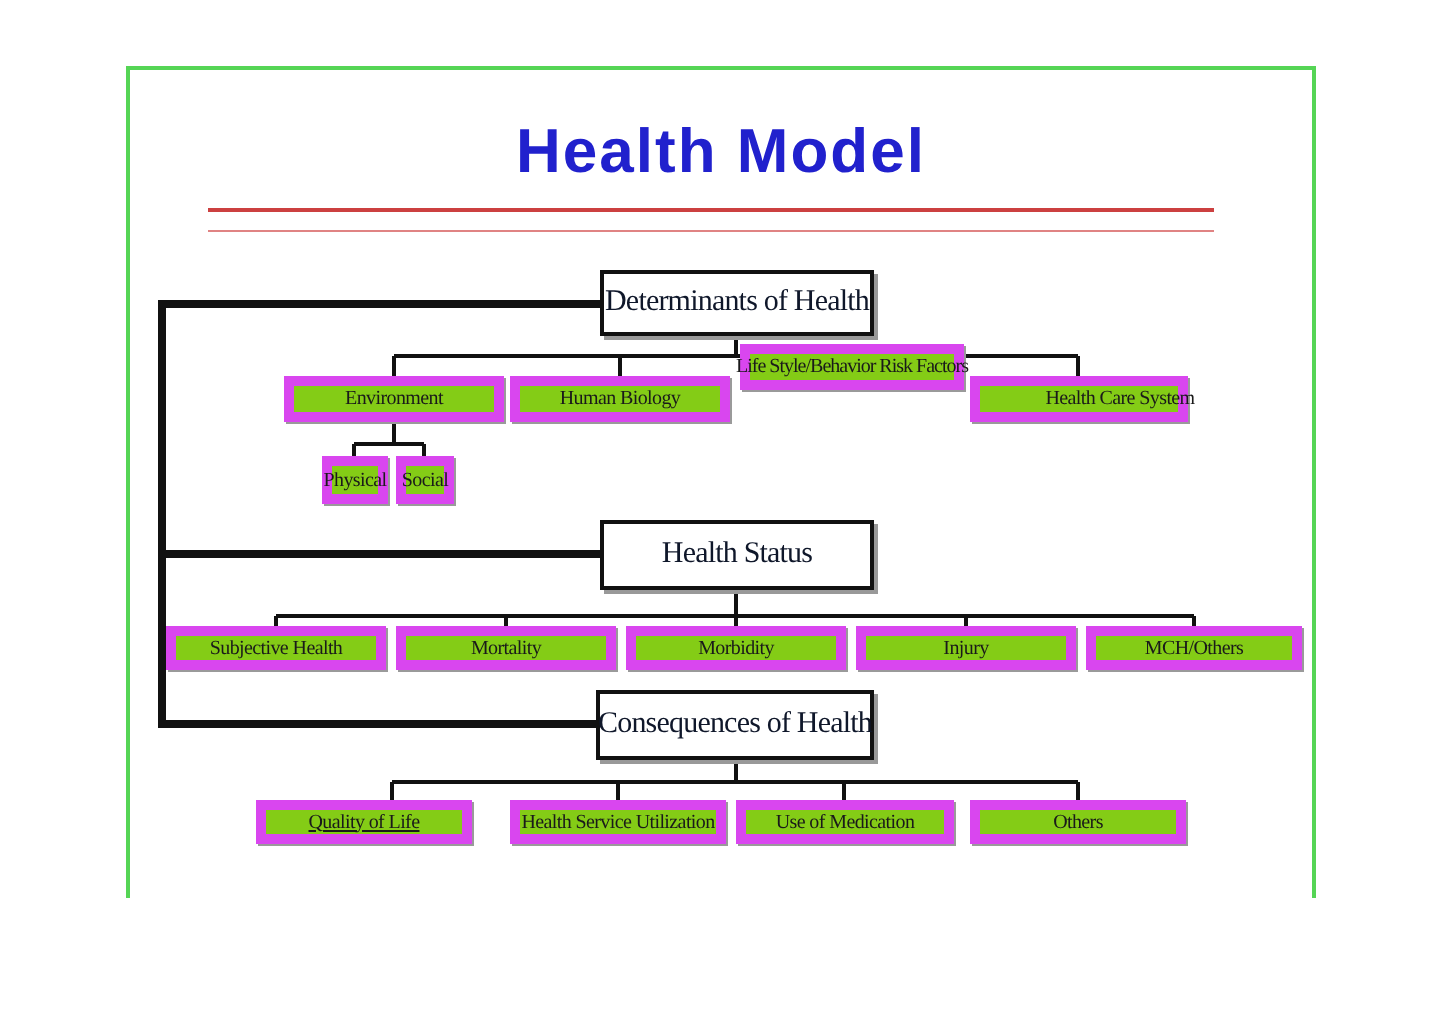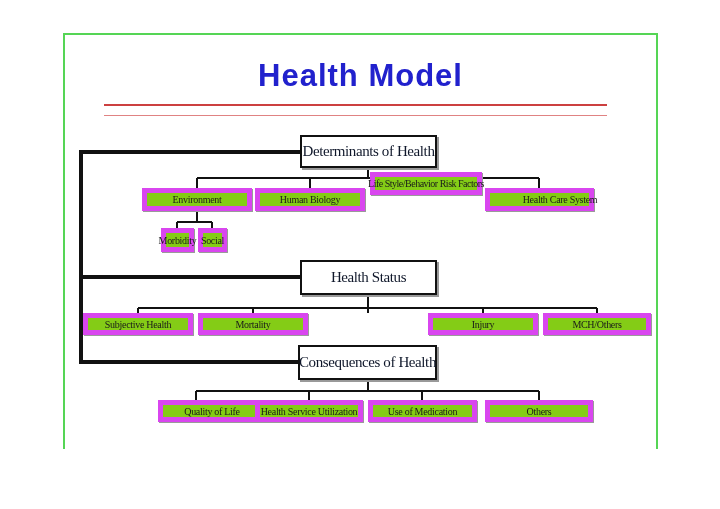--- a/index.html
+++ b/index.html
@@ -106,30 +106,31 @@
     <path d="M368 380 V391 M196 391 H539 M196 391 V400 M309 391 V400 M422 391 V400 M539 391 V400" stroke="#111111" stroke-width="2" fill="none"></path>
   </svg>
 
   <div class="main-box" style="left:300px; top:135px; width:137px; height:33px;">Determinants of Health</div>
 
   <div class="sub-box" style="left:142px; top:188px; width:110px; height:23px;">Environment</div>
   <div class="sub-box" style="left:255px; top:188px; width:110px; height:23px;">Human Biology</div>
   <div class="sub-box" style="left:370px; top:172px; width:112px; height:23px; letter-spacing:-0.5px;">Life Style/Behavior Risk Factors</div>
   <div class="sub-box" style="left:485px; top:188px; width:109px; height:23px;padding-left:41px;">Health Care System</div>
 
-  <div class="sub-box" style="left:161px; top:228px; width:33px; height:24px;">Morbidity</div>
+  <div class="sub-box" style="left:161px; top:228px; width:33px; height:24px;">Physical</div>
   <div class="sub-box" style="left:198px; top:228px; width:29px; height:24px;">Social</div>
 
   <div class="main-box" style="left:300px; top:260px; width:137px; height:35px;">Health Status</div>
 
   <div class="sub-box" style="left:83px; top:313px; width:110px; height:22px;">Subjective Health</div>
   <div class="sub-box" style="left:198px; top:313px; width:110px; height:22px;">Mortality</div>
+  <div class="sub-box" style="left:313px; top:313px; width:110px; height:22px;">Morbidity</div>
   <div class="sub-box" style="left:428px; top:313px; width:110px; height:22px;">Injury</div>
   <div class="sub-box" style="left:543px; top:313px; width:108px; height:22px;">MCH/Others</div>
 
   <div class="main-box" style="left:298px; top:345px; width:139px; height:35px;">Consequences of Health</div>
 
-  <div class="sub-box" style="left:158px; top:400px; width:108px; height:22px;">Quality of Life</div>
+  <div class="sub-box" style="left:128px; top:400px; width:108px; height:22px;text-decoration:underline;">Quality of Life</div>
   <div class="sub-box" style="left:255px; top:400px; width:108px; height:22px;">Health Service Utilization</div>
   <div class="sub-box" style="left:368px; top:400px; width:109px; height:22px;">Use of Medication</div>
   <div class="sub-box" style="left:485px; top:400px; width:108px; height:22px;">Others</div>
 
 </div>
 
 </body></html>

